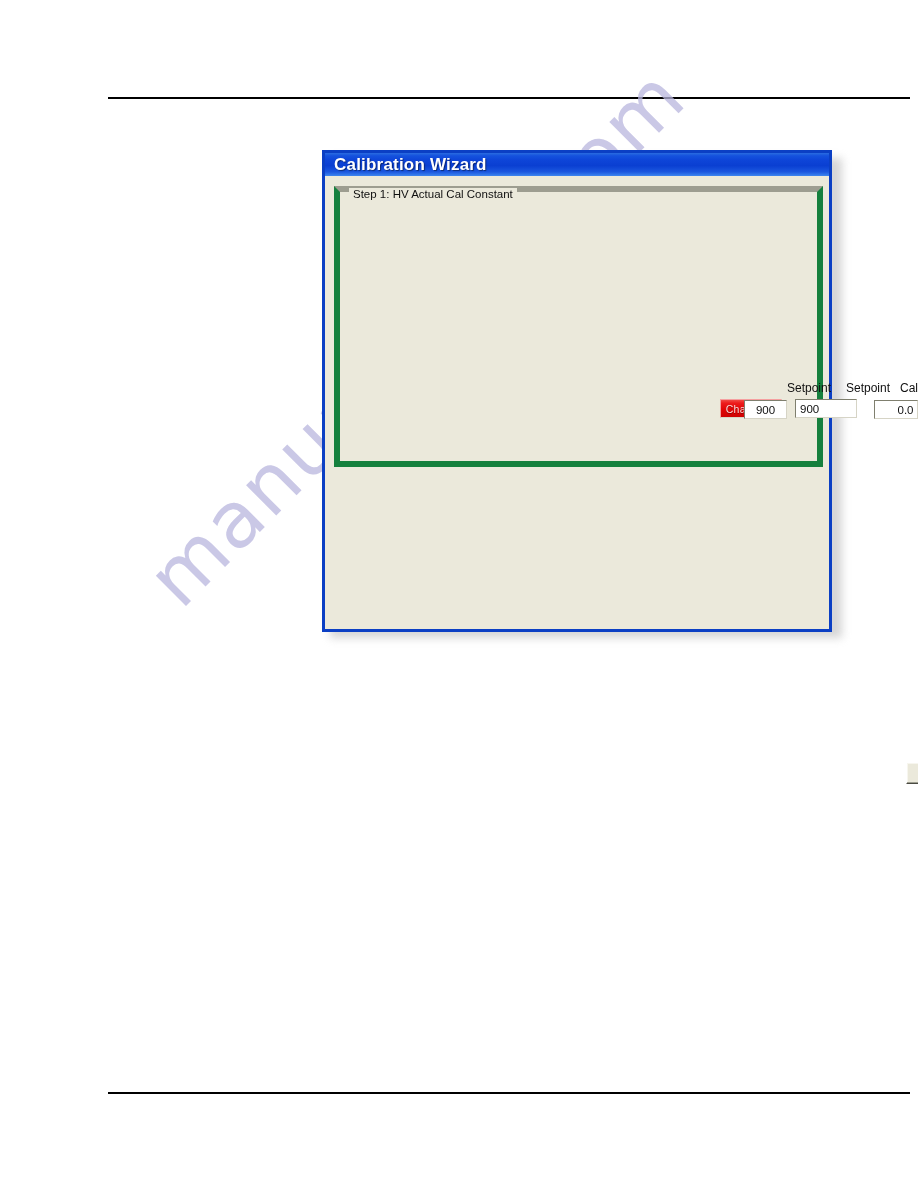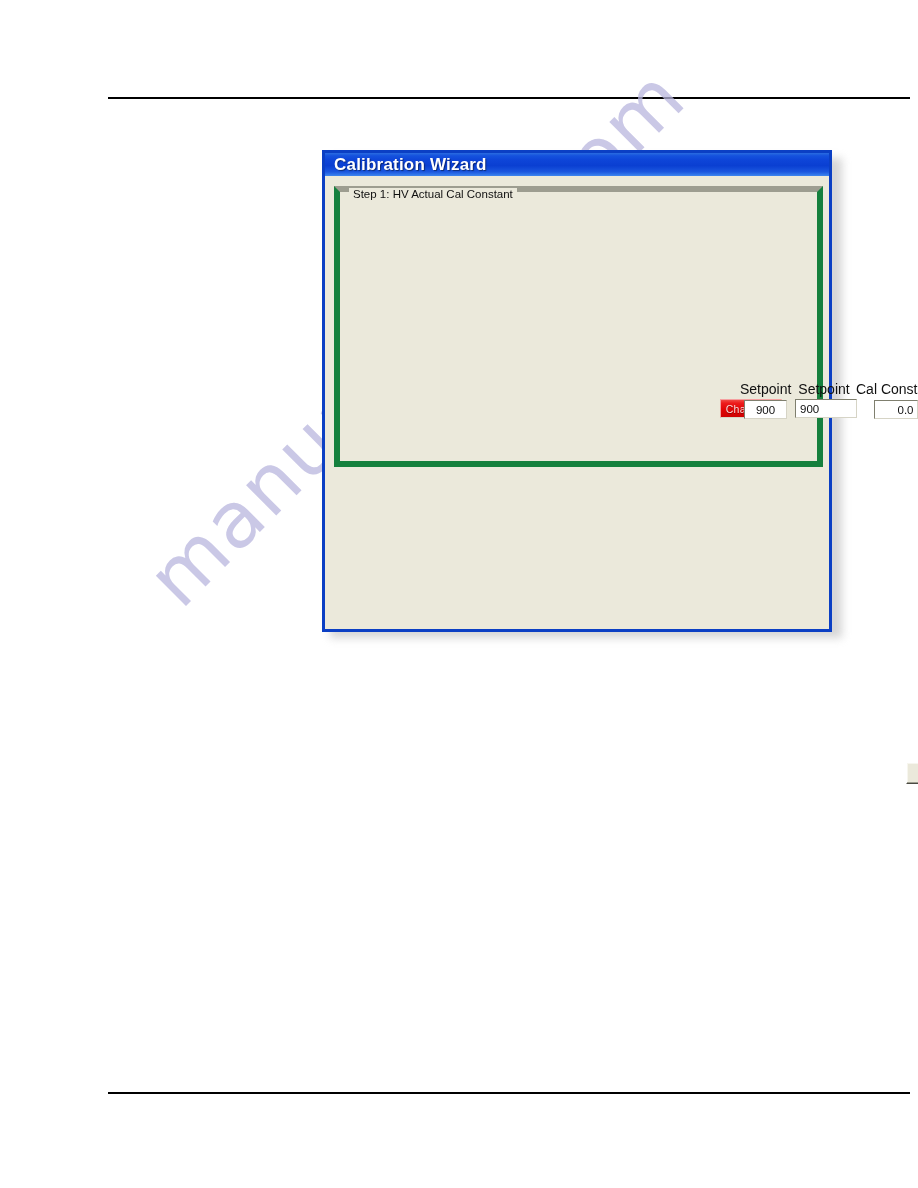--- a/index.html
+++ b/index.html
@@ -112,24 +112,25 @@
     padding: 0 4px;
     font-size: 11.5px;
     color: #101010;
     white-space: nowrap;
     font-family: "Liberation Sans", sans-serif;
   }
 
   
   .col-label {
     position: absolute;
-    font-size: 14px;
+    font-size: 12px;
     color: #101010;
     white-space: nowrap;
     text-align: center;
+    margin-left: 44px;
   }
   #lbl-setpoint   { left: 415px; top: 205px; width: 50px; }
   #lbl-measured   { left: 470px; top: 205px; width: 58px; }
   #lbl-calconst   { left: 531px; top: 205px; width: 68px; }
 
   
   .channel-btn {
     position: absolute;
     left: 347px;
     top: 223px;

